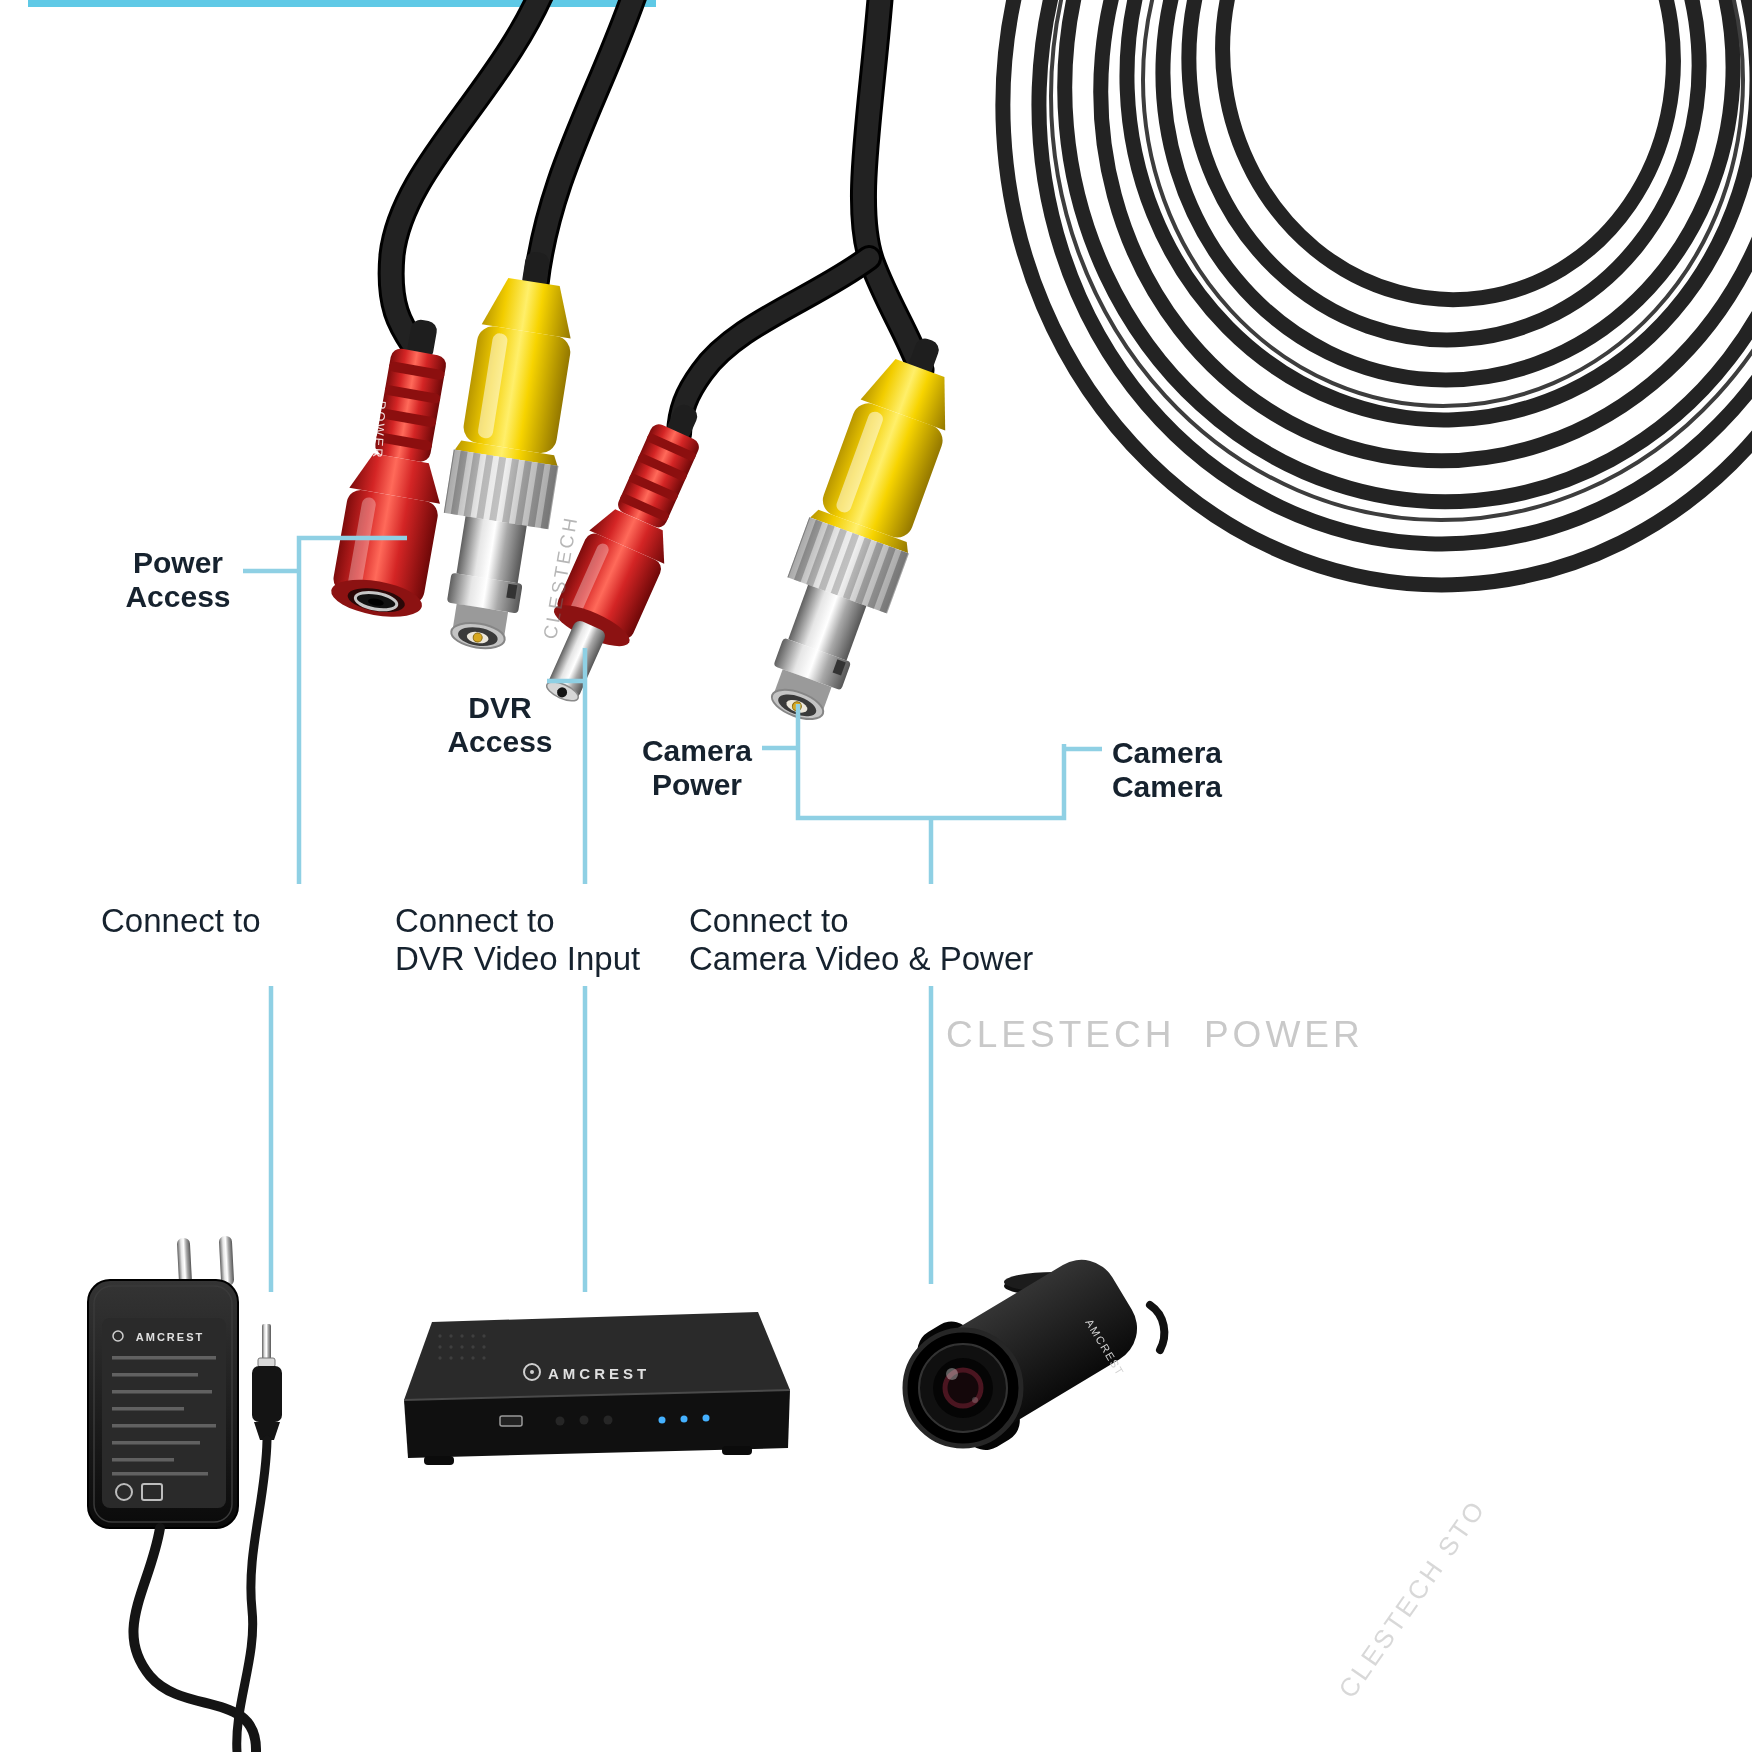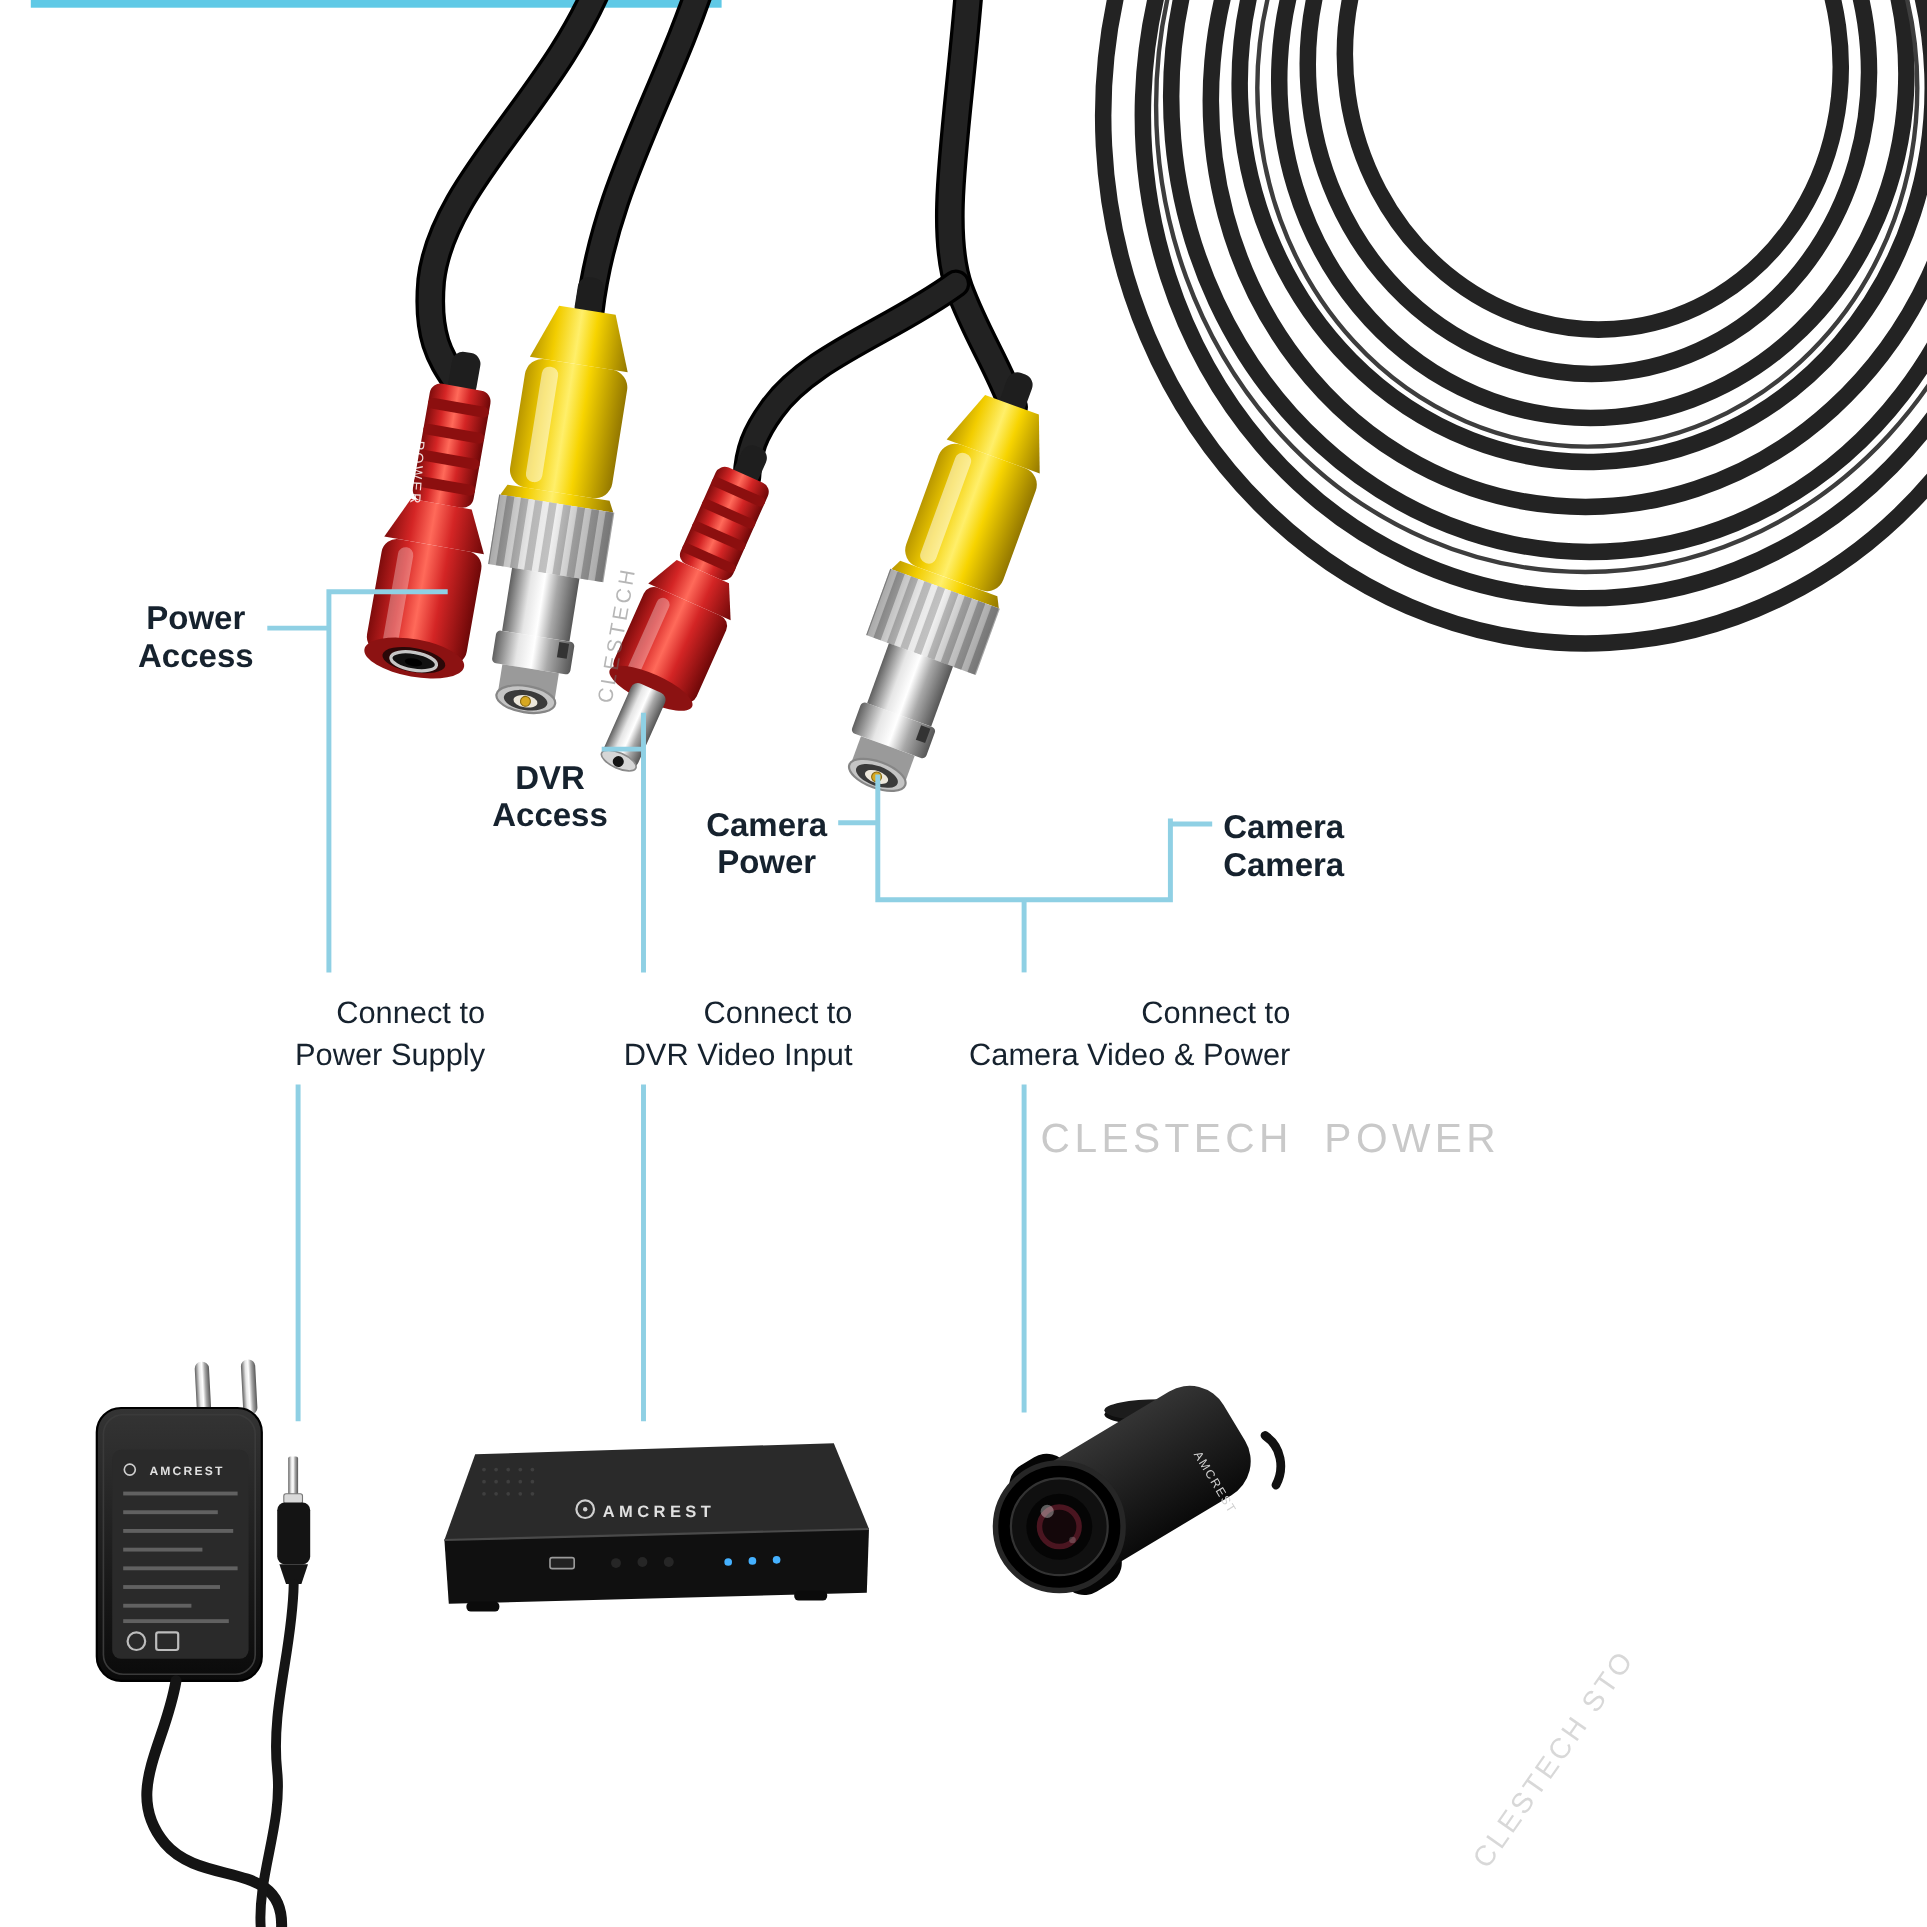--- a/index.html
+++ b/index.html
@@ -1,19 +1,19 @@
 <!DOCTYPE html>
 <html style="--callout-line: #8fd0e4; --top-strip: #5fc9e6; --bnc-yellow: #f5d400; --dc-red: #d42323; --label-text: #16222e; --watermark: #c9c9c9;"><head>
 <meta charset="utf-8">
 <style>
   html,body{margin:0;padding:0;background:#fff;}
   .stage{position:relative;width:1752px;height:1752px;background:#ffffff;overflow:hidden;font-family:"Liberation Sans",sans-serif;}
   .art{position:absolute;left:0;top:0;}
   .lab{position:absolute;font-weight:700;font-size:30px;line-height:34px;color:var(--label-text,#16222e);text-align:center;}
-  .connect{position:absolute;font-weight:400;font-size:28px;line-height:38px;color:var(--label-text,#1d2733);text-align:right;}
+  .connect{position:absolute;font-weight:400;font-size:33px;line-height:38px;color:var(--label-text,#1d2733);text-align:left;}
   .watermark{position:absolute;font-size:37px;letter-spacing:4px;color:var(--watermark,#c9c9c9);white-space:pre;}
   .callout{stroke:var(--callout-line,#8fd0e4);stroke-width:4.5;fill:none;}
 </style>
 </head>
 <body>
 
 <div class="stage">
 
   <svg class="art" width="1752" height="1752" viewBox="0 0 1752 1752">
     <defs>
@@ -256,21 +256,20 @@
     <div>Camera</div>
     <div>Power</div>
   </div>
   <div class="lab" style="left:1057px;top:736px;width:220px;">
     <div>Camera</div>
     <div>Camera</div>
   </div>
 
   <div class="connect" style="left:101px;top:902px;width:340px;">
     <div>Connect to</div>
-    <div>Power Supply</div>
   </div>
   <div class="connect" style="left:395px;top:902px;width:380px;">
     <div>Connect to</div>
     <div>DVR Video Input</div>
   </div>
   <div class="connect" style="left:689px;top:902px;width:484px;">
     <div>Connect to</div>
     <div>Camera Video &amp; Power</div>
   </div>
 

